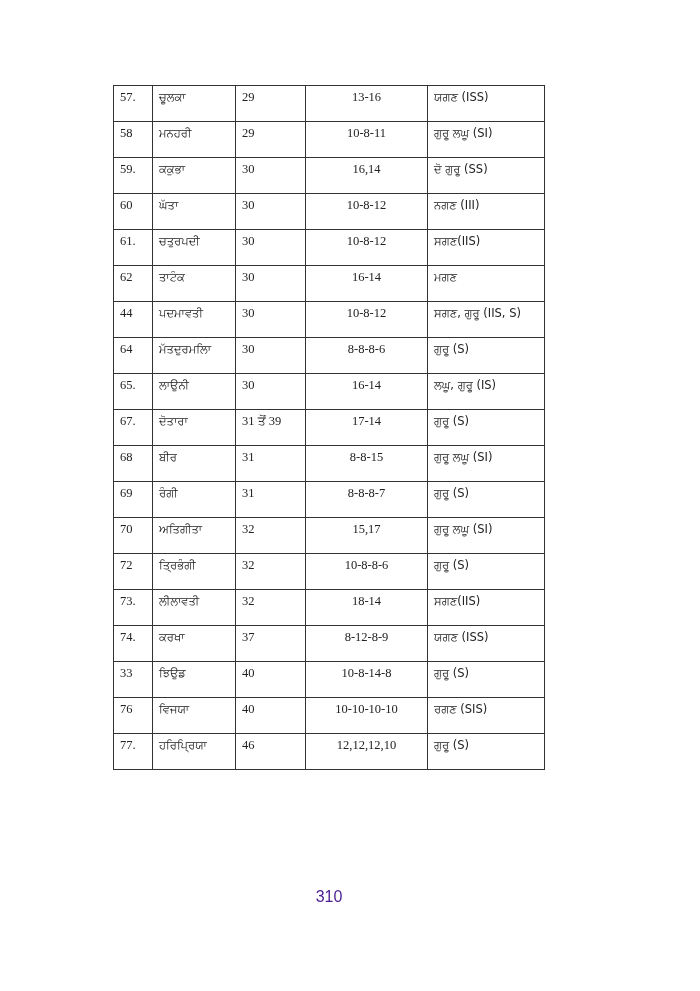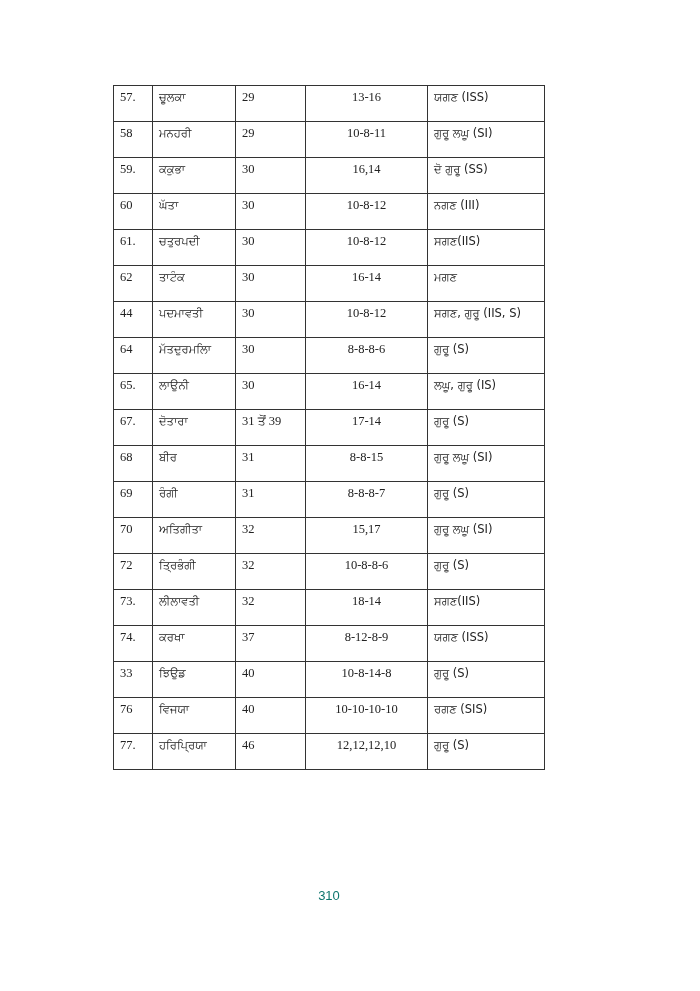--- a/index.html
+++ b/index.html
@@ -9,21 +9,21 @@
                 border-collapse: collapse; table-layout: fixed; padding-left: 31px; }
   .page-table td { border: 1.5px solid #333; height: 36px; vertical-align: top;
                    padding: 4px 6px 0 6px; font-size: 12.5px; line-height: 14px;
                    box-sizing: border-box; white-space: nowrap; overflow: hidden; }
   .c-num { width: 39px; }
   .c-name { width: 83px; font-family: "DejaVu Sans", sans-serif; font-size: 11.5px !important; }
   .c-matra { width: 70px; }
   .c-yati { width: 122px; text-align: center; }
   .c-gan { width: 117px; font-family: "DejaVu Sans", sans-serif; font-size: 11.5px !important; }
   .page-number { position: absolute; top: 888px; left: 0; width: 658px; text-align: center;
-                 font-family: "Liberation Sans", sans-serif; font-size: 13px; color: #0f766e; }
+                 font-family: "Liberation Sans", sans-serif; font-size: 16px; color: #4c1d95; }
 </style>
 </head>
 <body>
 
 <table class="page-table">
   <tbody id="table-body">
       <tr>
         <td class="c-num">57.</td>
         <td class="c-name">ਚੂਲਕਾ</td>
         <td class="c-matra">29</td>

